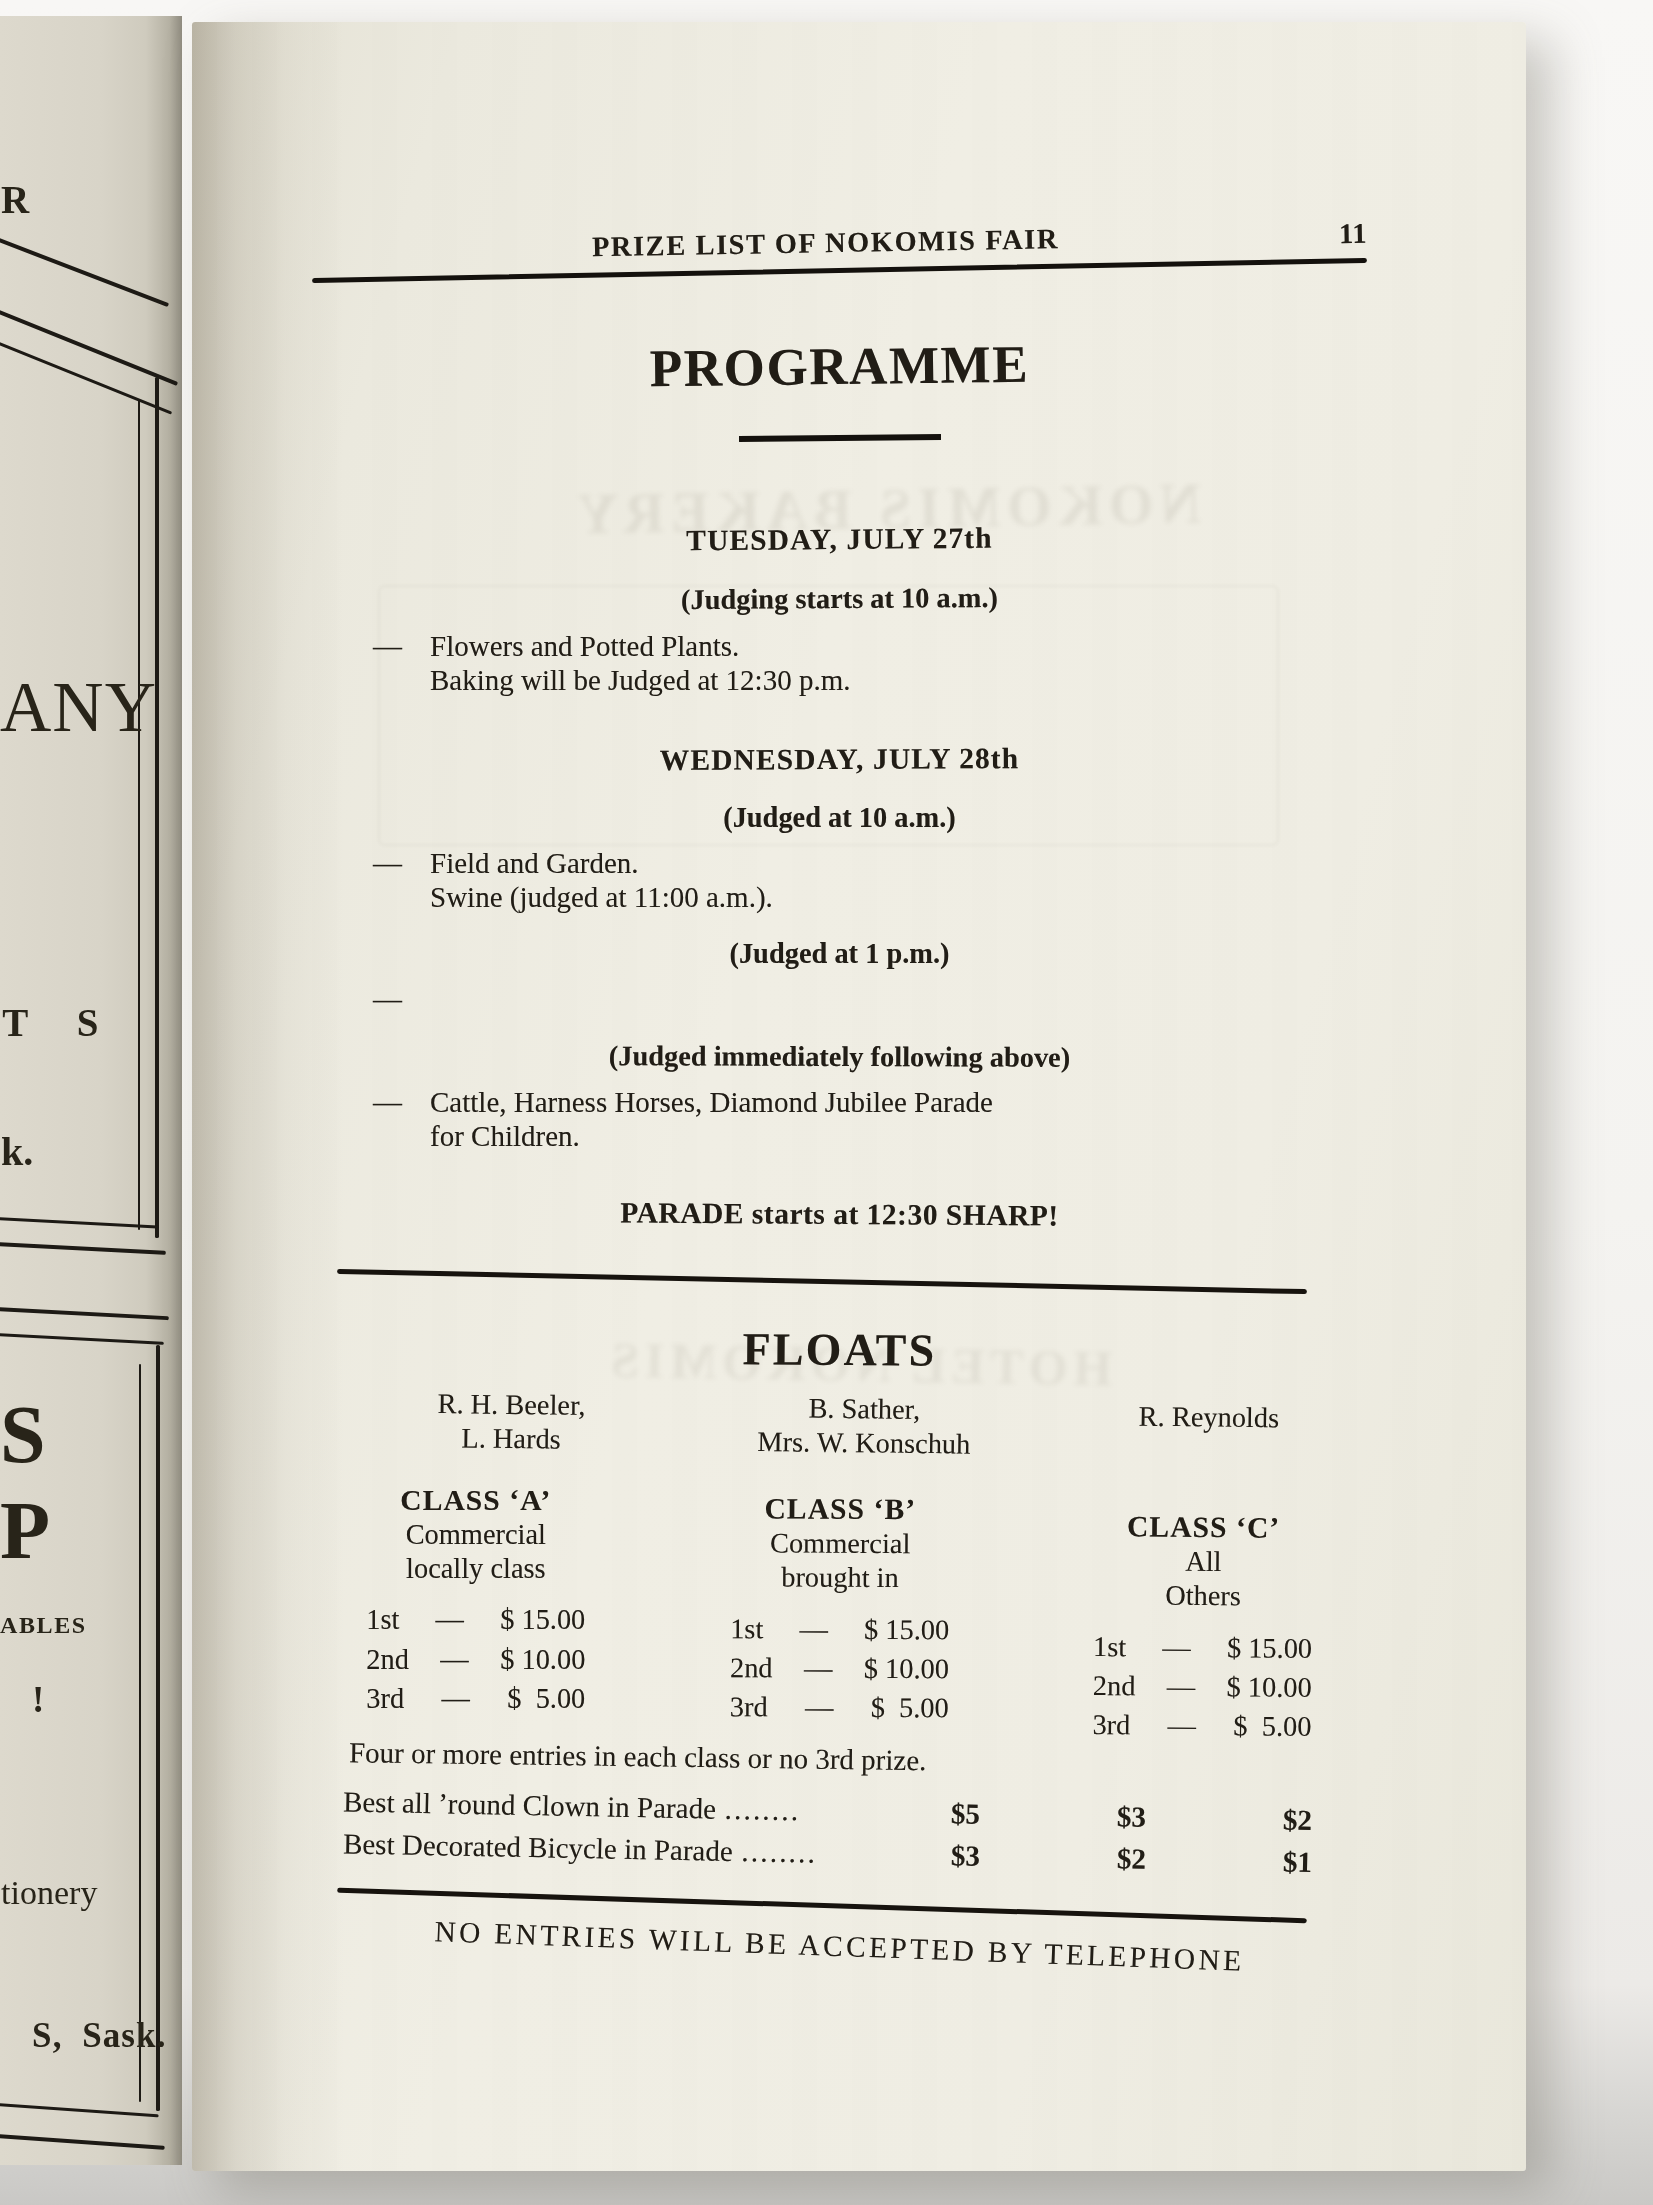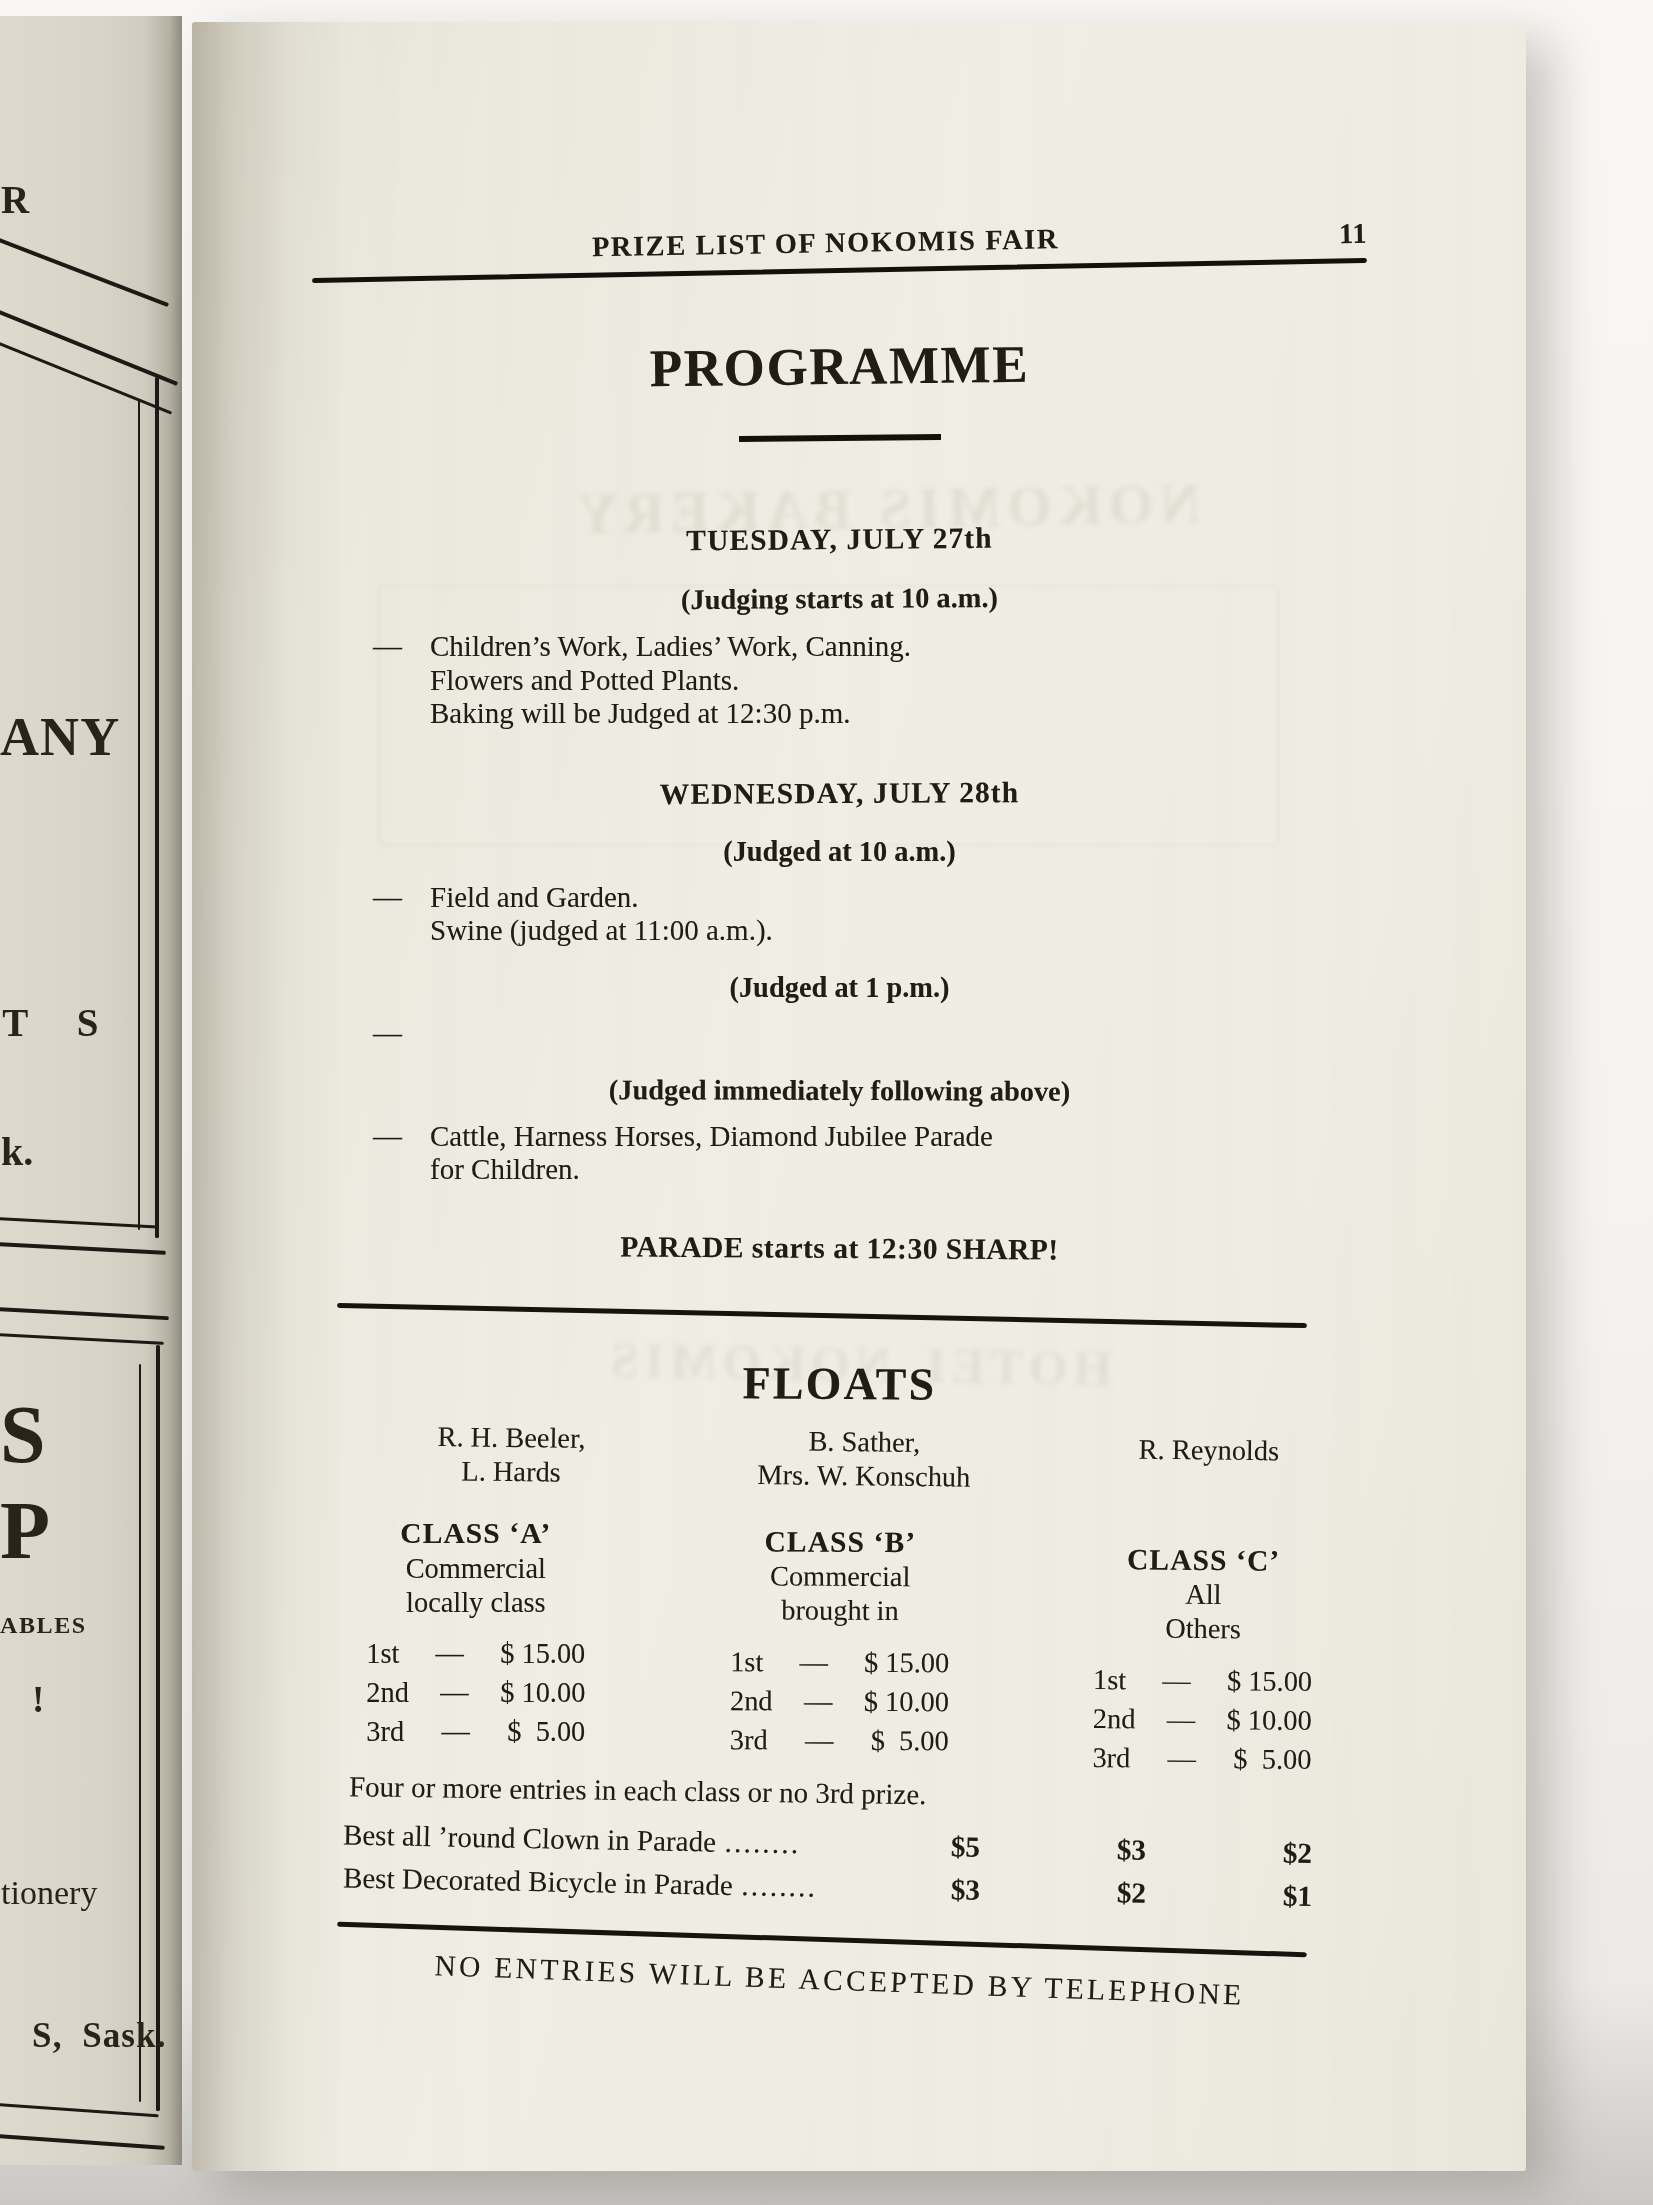--- a/index.html
+++ b/index.html
@@ -124,21 +124,21 @@
 
 <div class="scene">
 
   <div class="left-page">
     <div class="lp-frag pre" style="top:164px; left:1.1px; font-size:39px; font-weight:700;">R</div>
     <div class="lp-line" style="top:219px; left:-8.8px; width:190px; height:3.8px; transform:rotate(21deg);"></div>
     <div class="lp-line" style="top:290px; left:-11px; width:203px; height:4.4px; transform:rotate(22deg);"></div>
     <div class="lp-line" style="top:322px; left:-11px; width:197px; height:2.7px; transform:rotate(22deg);"></div>
     <div class="lp-line" style="top:361px; left:155px; width:4.4px; height:861px;"></div>
     <div class="lp-line" style="top:383px; left:138px; width:2.2px; height:831px;"></div>
-    <div class="lp-frag" style="top:656px; left:0; font-size:54px; font-weight:700; letter-spacing:1.1px;margin-top:38px;">ANY</div>
+    <div class="lp-frag" style="top:656px; left:0; font-size:71px; font-weight:400; letter-spacing:1.1px;">ANY</div>
     <div class="lp-frag" style="top:987px; left:2.2px; font-size:39px; font-weight:600; letter-spacing:19.7px;">T S</div>
     <div class="lp-frag" style="top:1116px; left:1.1px; font-size:40px; font-weight:700;">k.</div>
     <div class="lp-line" style="top:1201px; left:-5.5px; width:164px; height:2.7px; transform:rotate(3deg);"></div>
     <div class="lp-line" style="top:1226px; left:-5.5px; width:171px; height:4.4px; transform:rotate(3deg);"></div>
     <div class="lp-line" style="top:1291px; left:-6.6px; width:176px; height:4.4px; transform:rotate(3deg);"></div>
     <div class="lp-line" style="top:1317px; left:-6.6px; width:171px; height:2.7px; transform:rotate(3deg);"></div>
     <div class="lp-line" style="top:1329px; left:156px; width:4.4px; height:766px;"></div>
     <div class="lp-line" style="top:1348px; left:139px; width:2.2px; height:738px;"></div>
     <div class="lp-frag" style="top:1378px; left:0; font-size:82px; font-weight:700;">S</div>
     <div class="lp-frag" style="top:1474px; left:0; font-size:82px; font-weight:700;">P</div>
@@ -167,21 +167,20 @@
       <div class="header-rule"></div>
 
       <div class="programme-title">PROGRAMME</div>
       <div class="short-rule"></div>
 
       <div class="day-heading h-tue">TUESDAY, JULY 27th</div>
       <div class="time-note n1">(Judging starts at 10 a.m.)</div>
       <div class="sched-item">
         <span class="sched-dash">—</span>
         <span class="sched-lines">
-          <span class="j-line-2">Children’s Work, Ladies’ Work, Canning.</span>
           <span class="j-line-2">Flowers and Potted Plants.</span>
           <span class="j-line-2">Baking will be Judged at 12:30 p.m.</span>
         </span>
       </div>
 
       <div class="day-heading h-wed">WEDNESDAY, JULY 28th</div>
       <div class="time-note n2">(Judged at 10 a.m.)</div>
       <div class="sched-item mt24">
         <span class="sched-dash">—</span>
         <span class="sched-lines">

